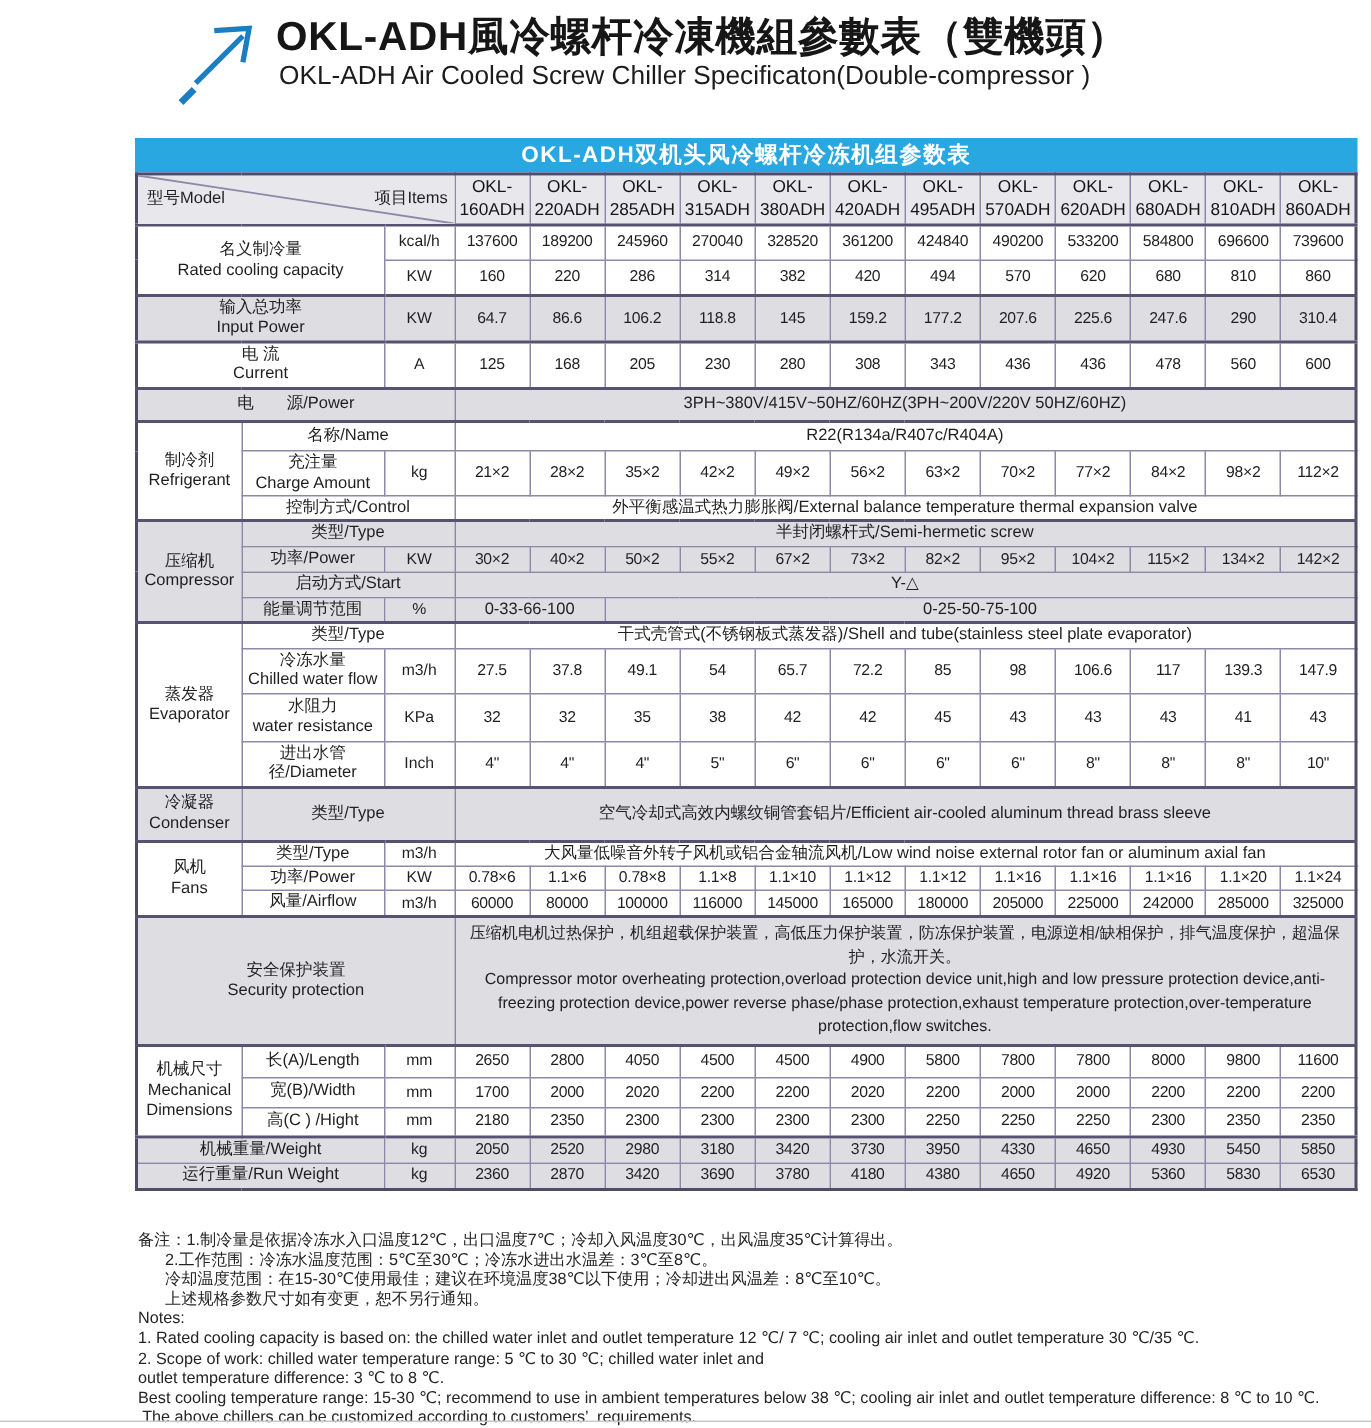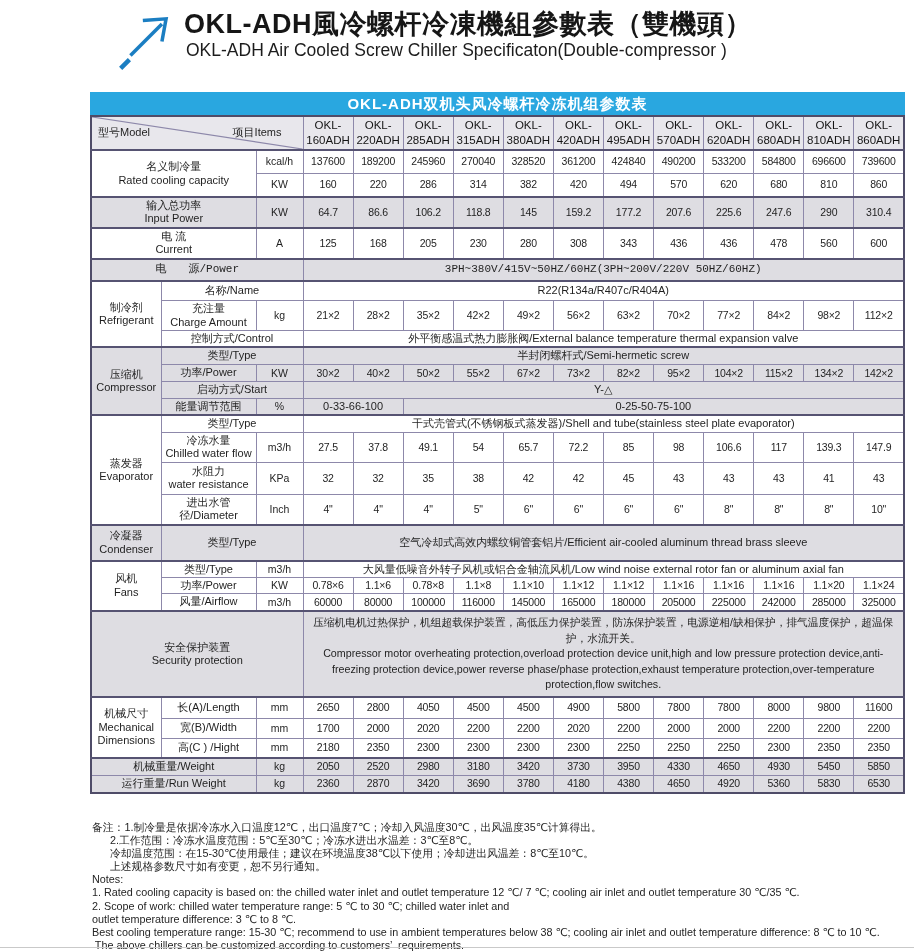--- a/index.html
+++ b/index.html
@@ -31,21 +31,21 @@
   td.sec{font-size:11px;margin-left:40px;}
   td.label{font-size:11px;}
   td.unit{font-size:10.5px;}
   td.data{font-size:10.5px;letter-spacing:-.2px;}
   td.model{font-size:11.5px;line-height:1.3;color:#151515;}
   td.merged{font-size:11px;}
   td.left{text-align:center;font-size:10.7px;line-height:1.46;padding:3px 7px;}
   td.corner{position:relative;padding:0;}
   td.corner .diag{position:absolute;inset:0;width:100%;height:100%;pointer-events:none;}
   .corner-model{position:absolute;left:6px;top:50%;transform:translateY(-50%);font-size:11px;}
-  .corner-items{position:absolute;right:21px;top:50%;transform:translateY(-50%);font-size:11px;text-align:right;}
+  .corner-items{position:absolute;right:4px;top:50%;transform:translateY(-50%);font-size:11px;text-align:right;}
 
   
   .notes{position:absolute;left:92px;top:821px;width:815px;}
   .note-line{font-size:10.8px;line-height:13.1px;white-space:pre;color:#252525;}
 
   .bottom-rule{position:absolute;left:0;top:947px;width:914px;height:1px;background:#c9c9c9;}
 </style>
 </head>
 <body>
 
@@ -159,21 +159,21 @@
             <td class="data">230</td>
             <td class="data">280</td>
             <td class="data">308</td>
             <td class="data">343</td>
             <td class="data">436</td>
             <td class="data">436</td>
             <td class="data">478</td>
             <td class="data">560</td>
             <td class="data">600</td>
           </tr>
-          <tr class="bg-g s" style="height: 22px; font-family: Liberation Mono, monospace;">
+          <tr class="bg-g s" style="height: 22px;">
             <td colspan="3" class="label">电　　源/Power</td>
             <td colspan="12" class="merged">3PH~380V/415V~50HZ/60HZ(3PH~200V/220V  50HZ/60HZ)</td>
           </tr>
           <tr class="bg-w s" style="height: 20px;">
             <td rowspan="3" class="sec">制冷剂<br>Refrigerant</td>
             <td colspan="2" class="label">名称/Name</td>
             <td colspan="12" class="merged">R22(R134a/R407c/R404A)</td>
           </tr>
           <tr class="bg-w" style="height: 24px;">
             <td class="label">充注量<br>Charge Amount</td>

